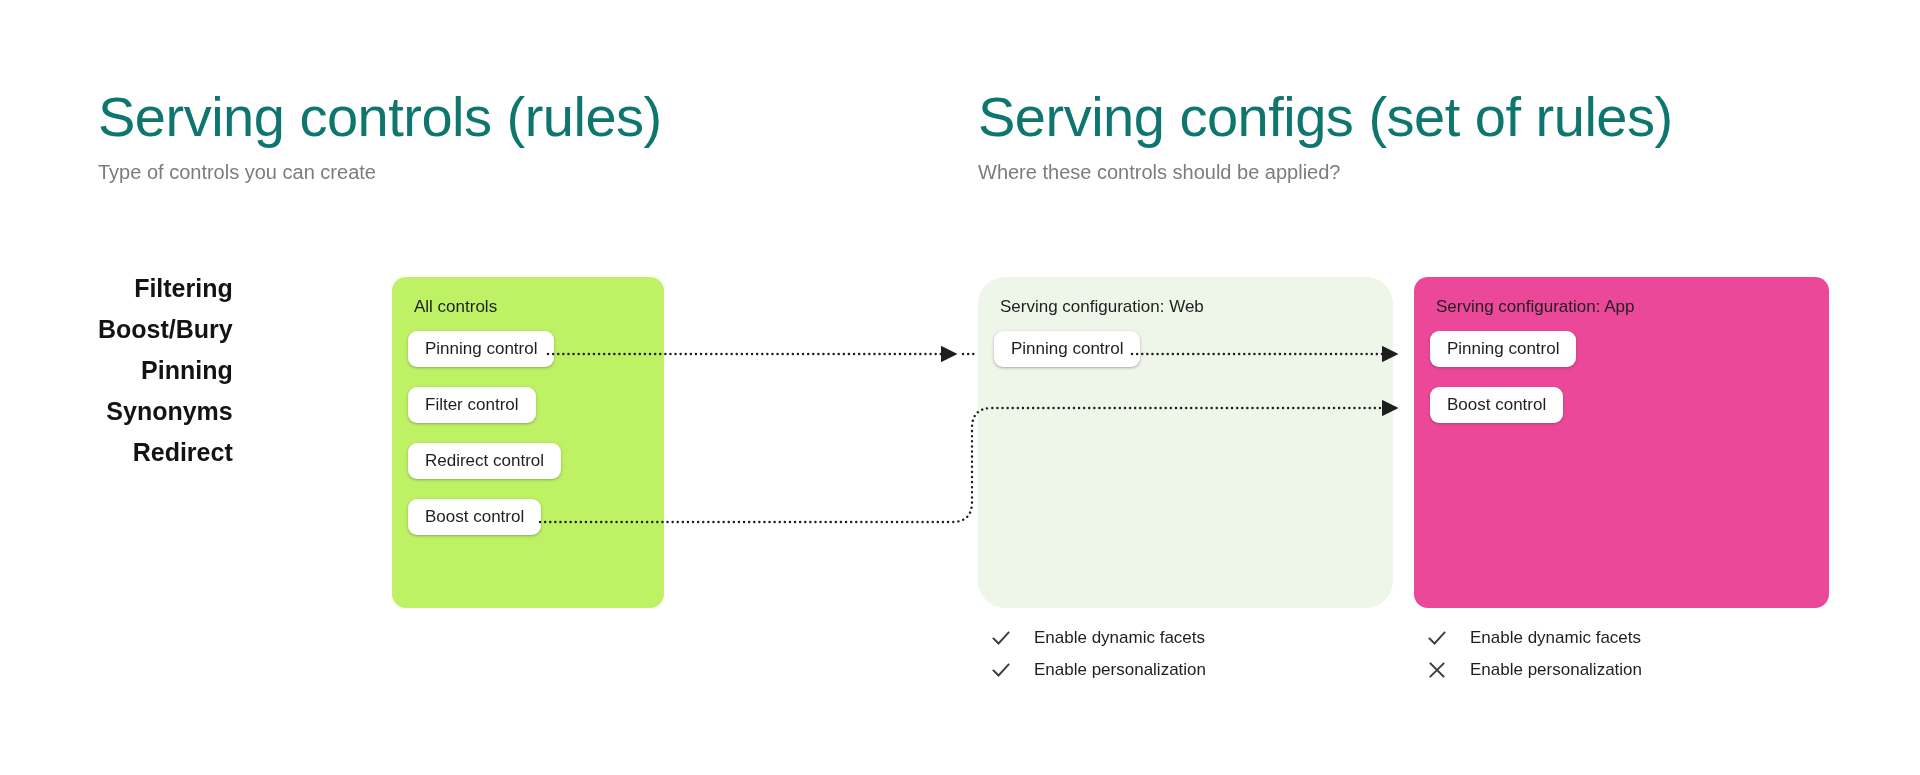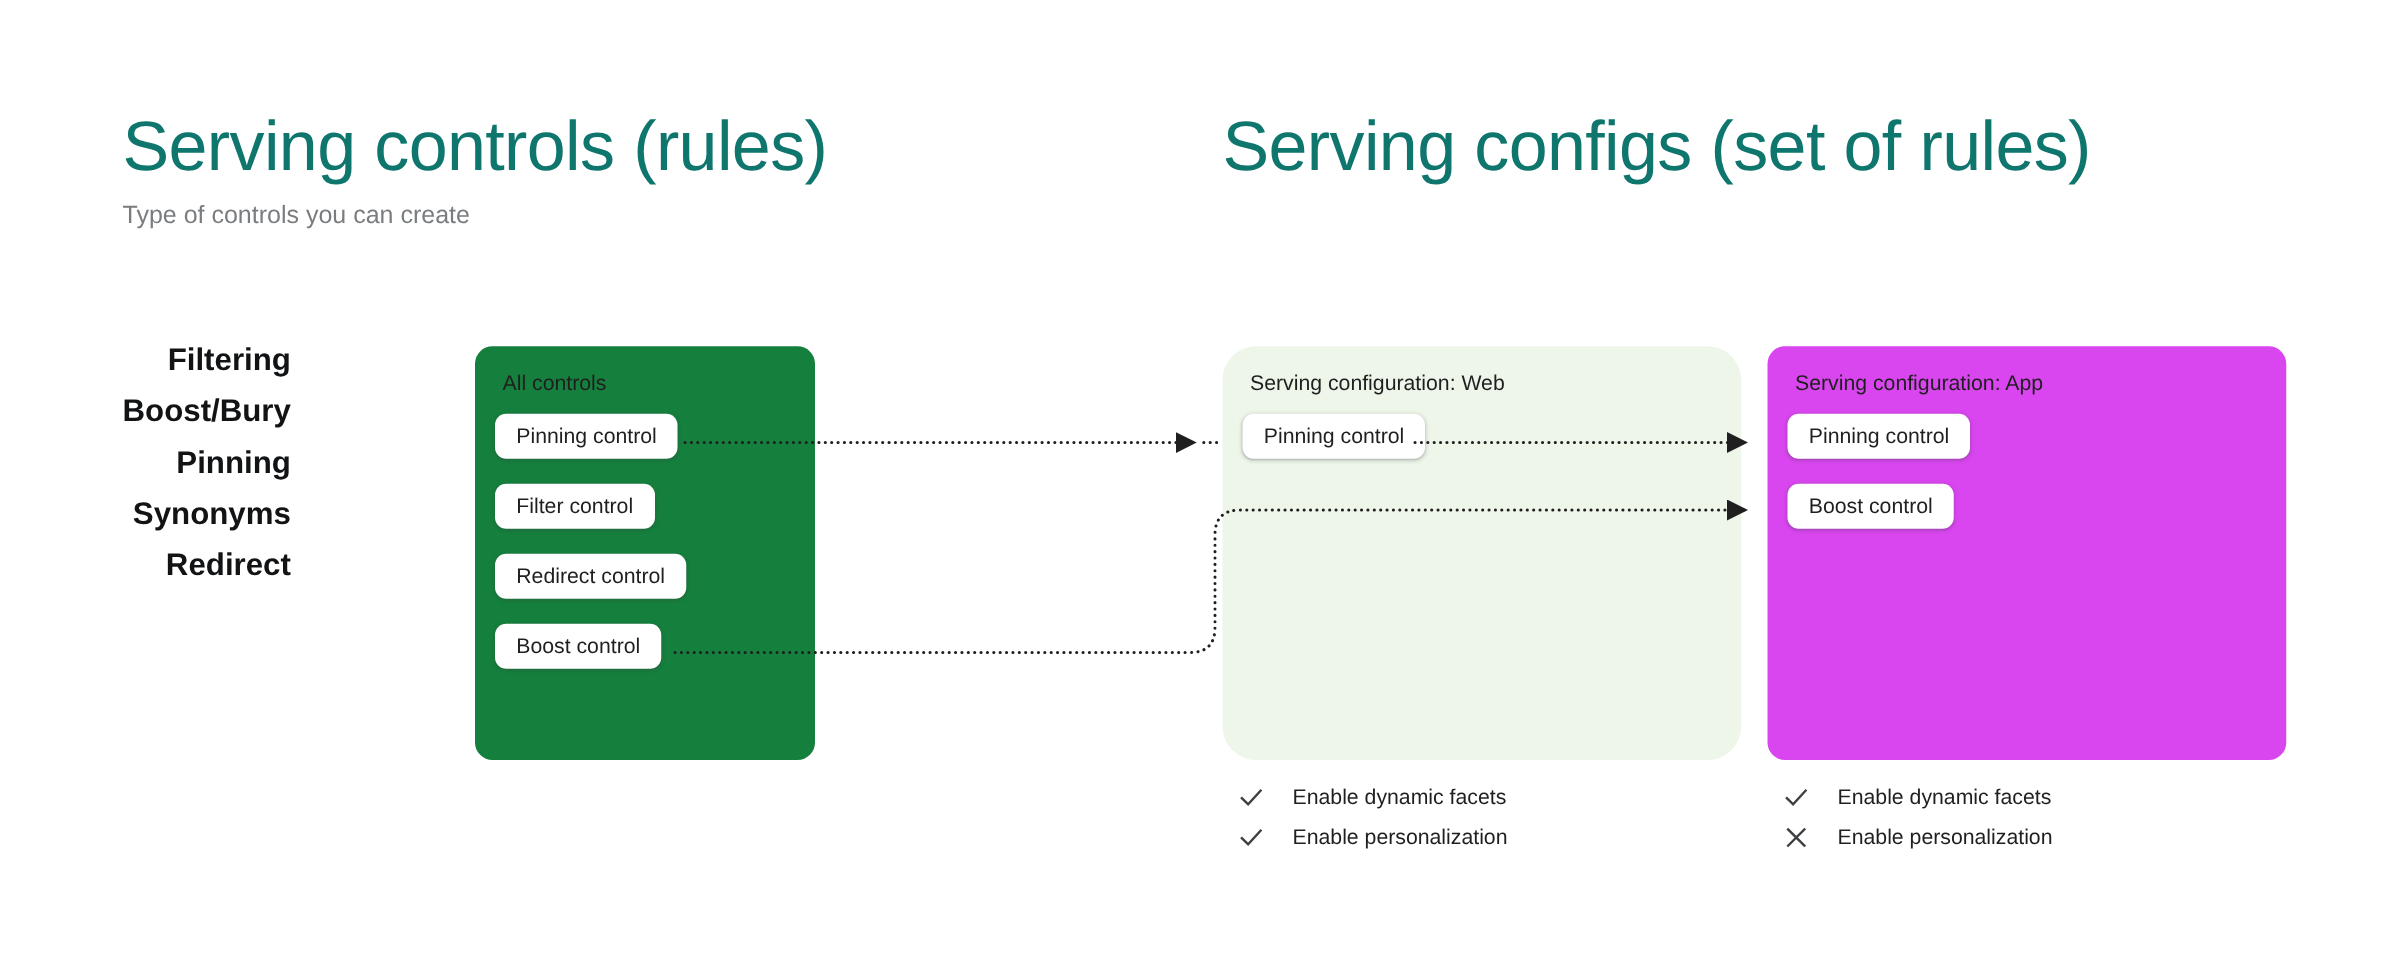--- a/index.html
+++ b/index.html
@@ -48,31 +48,31 @@
   }
   .panel-label{
     position:absolute;
     left:22px;top:20px;
     font-size:17px;
     font-weight:400;
     color:#1f1f1f;
     white-space:nowrap;
   }
   #panel-all-controls{
-    left:380px;top:277px;width:272px;height:331px;
-    background:#15803d;
+    left:392px;top:277px;width:272px;height:331px;
+    background:#bef264;
   }
   #panel-web{
     left:978px;top:277px;width:415px;height:331px;
     background:#eef5e9;
     border-radius:27px;
   }
   #panel-app{
     left:1414px;top:277px;width:415px;height:331px;
-    background:#d946ef;
+    background:#ec4899;
   }
 
   
   .chip{
     position:absolute;
     background:#ffffff;
     border-radius:9px;
     box-shadow:0 1px 2px rgba(60,64,67,.28), 0 1px 3px 1px rgba(60,64,67,.10);
     font-size:17px;
     color:#1f1f1f;
@@ -118,20 +118,21 @@
 </head>
 <body>
 
 <div class="col-head" id="head-left">
   <div class="title">Serving controls (rules)</div>
   <div class="subtitle">Type of controls you can create</div>
 </div>
 
 <div class="col-head" id="head-right">
   <div class="title">Serving configs (set of rules)</div>
+  <div class="subtitle">Where these controls should be applied?</div>
 </div>
 
 <div id="control-type-list">
   <div class="list-item">Filtering</div>
   <div class="list-item">Boost/Bury</div>
   <div class="list-item">Pinning</div>
   <div class="list-item">Synonyms</div>
   <div class="list-item">Redirect</div>
 </div>
 

